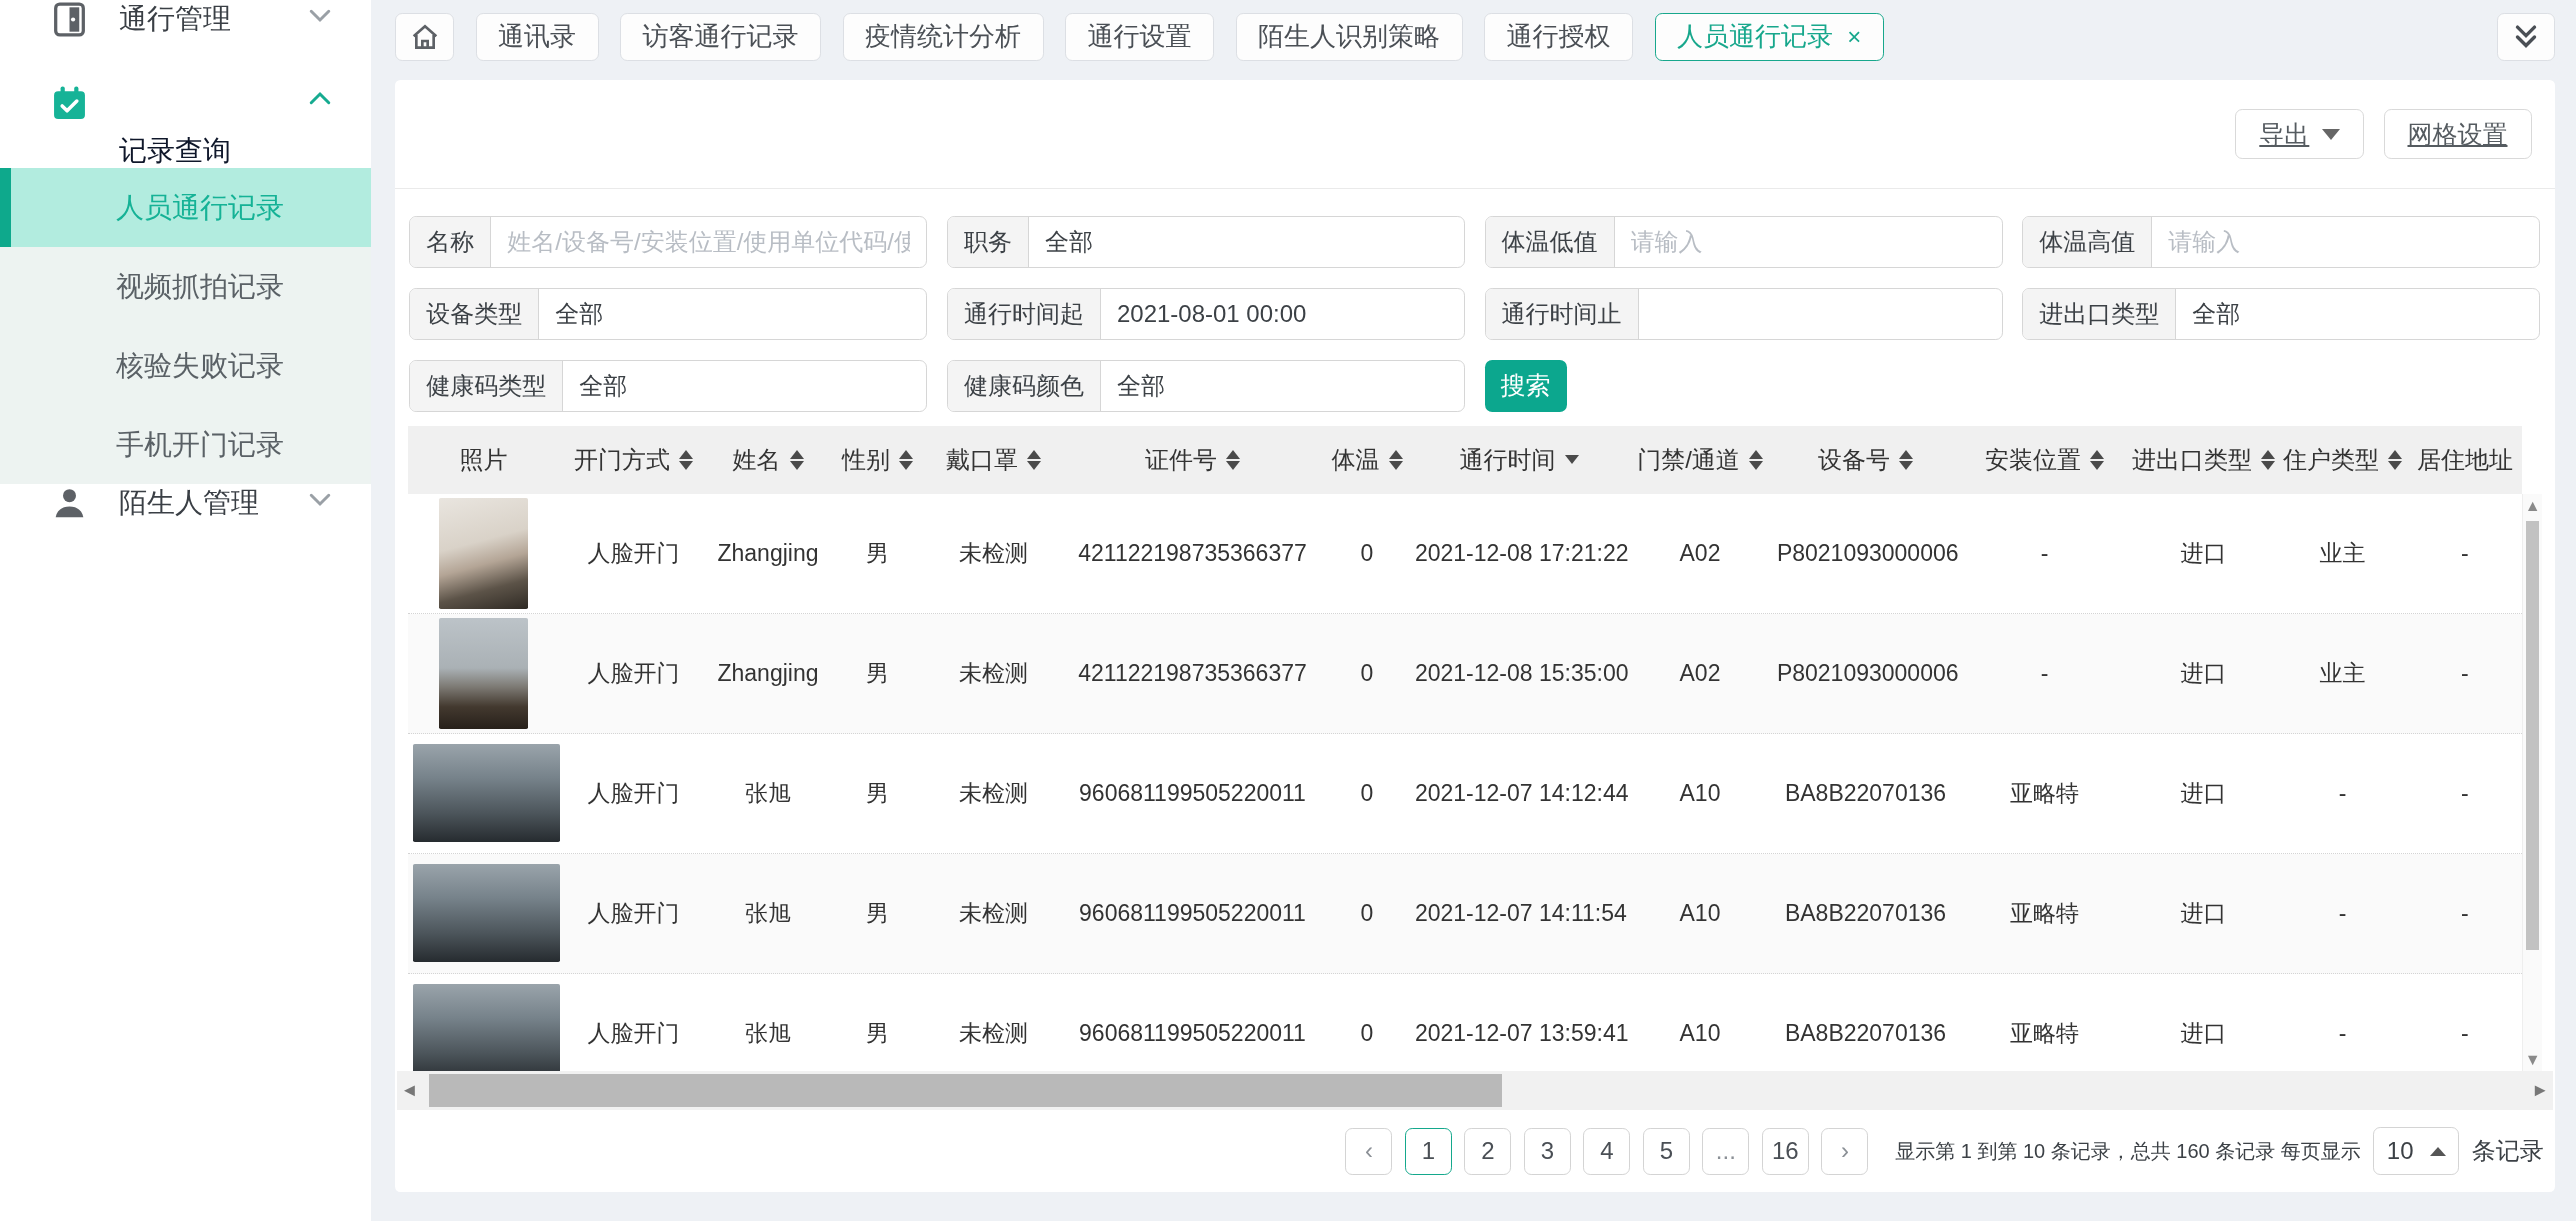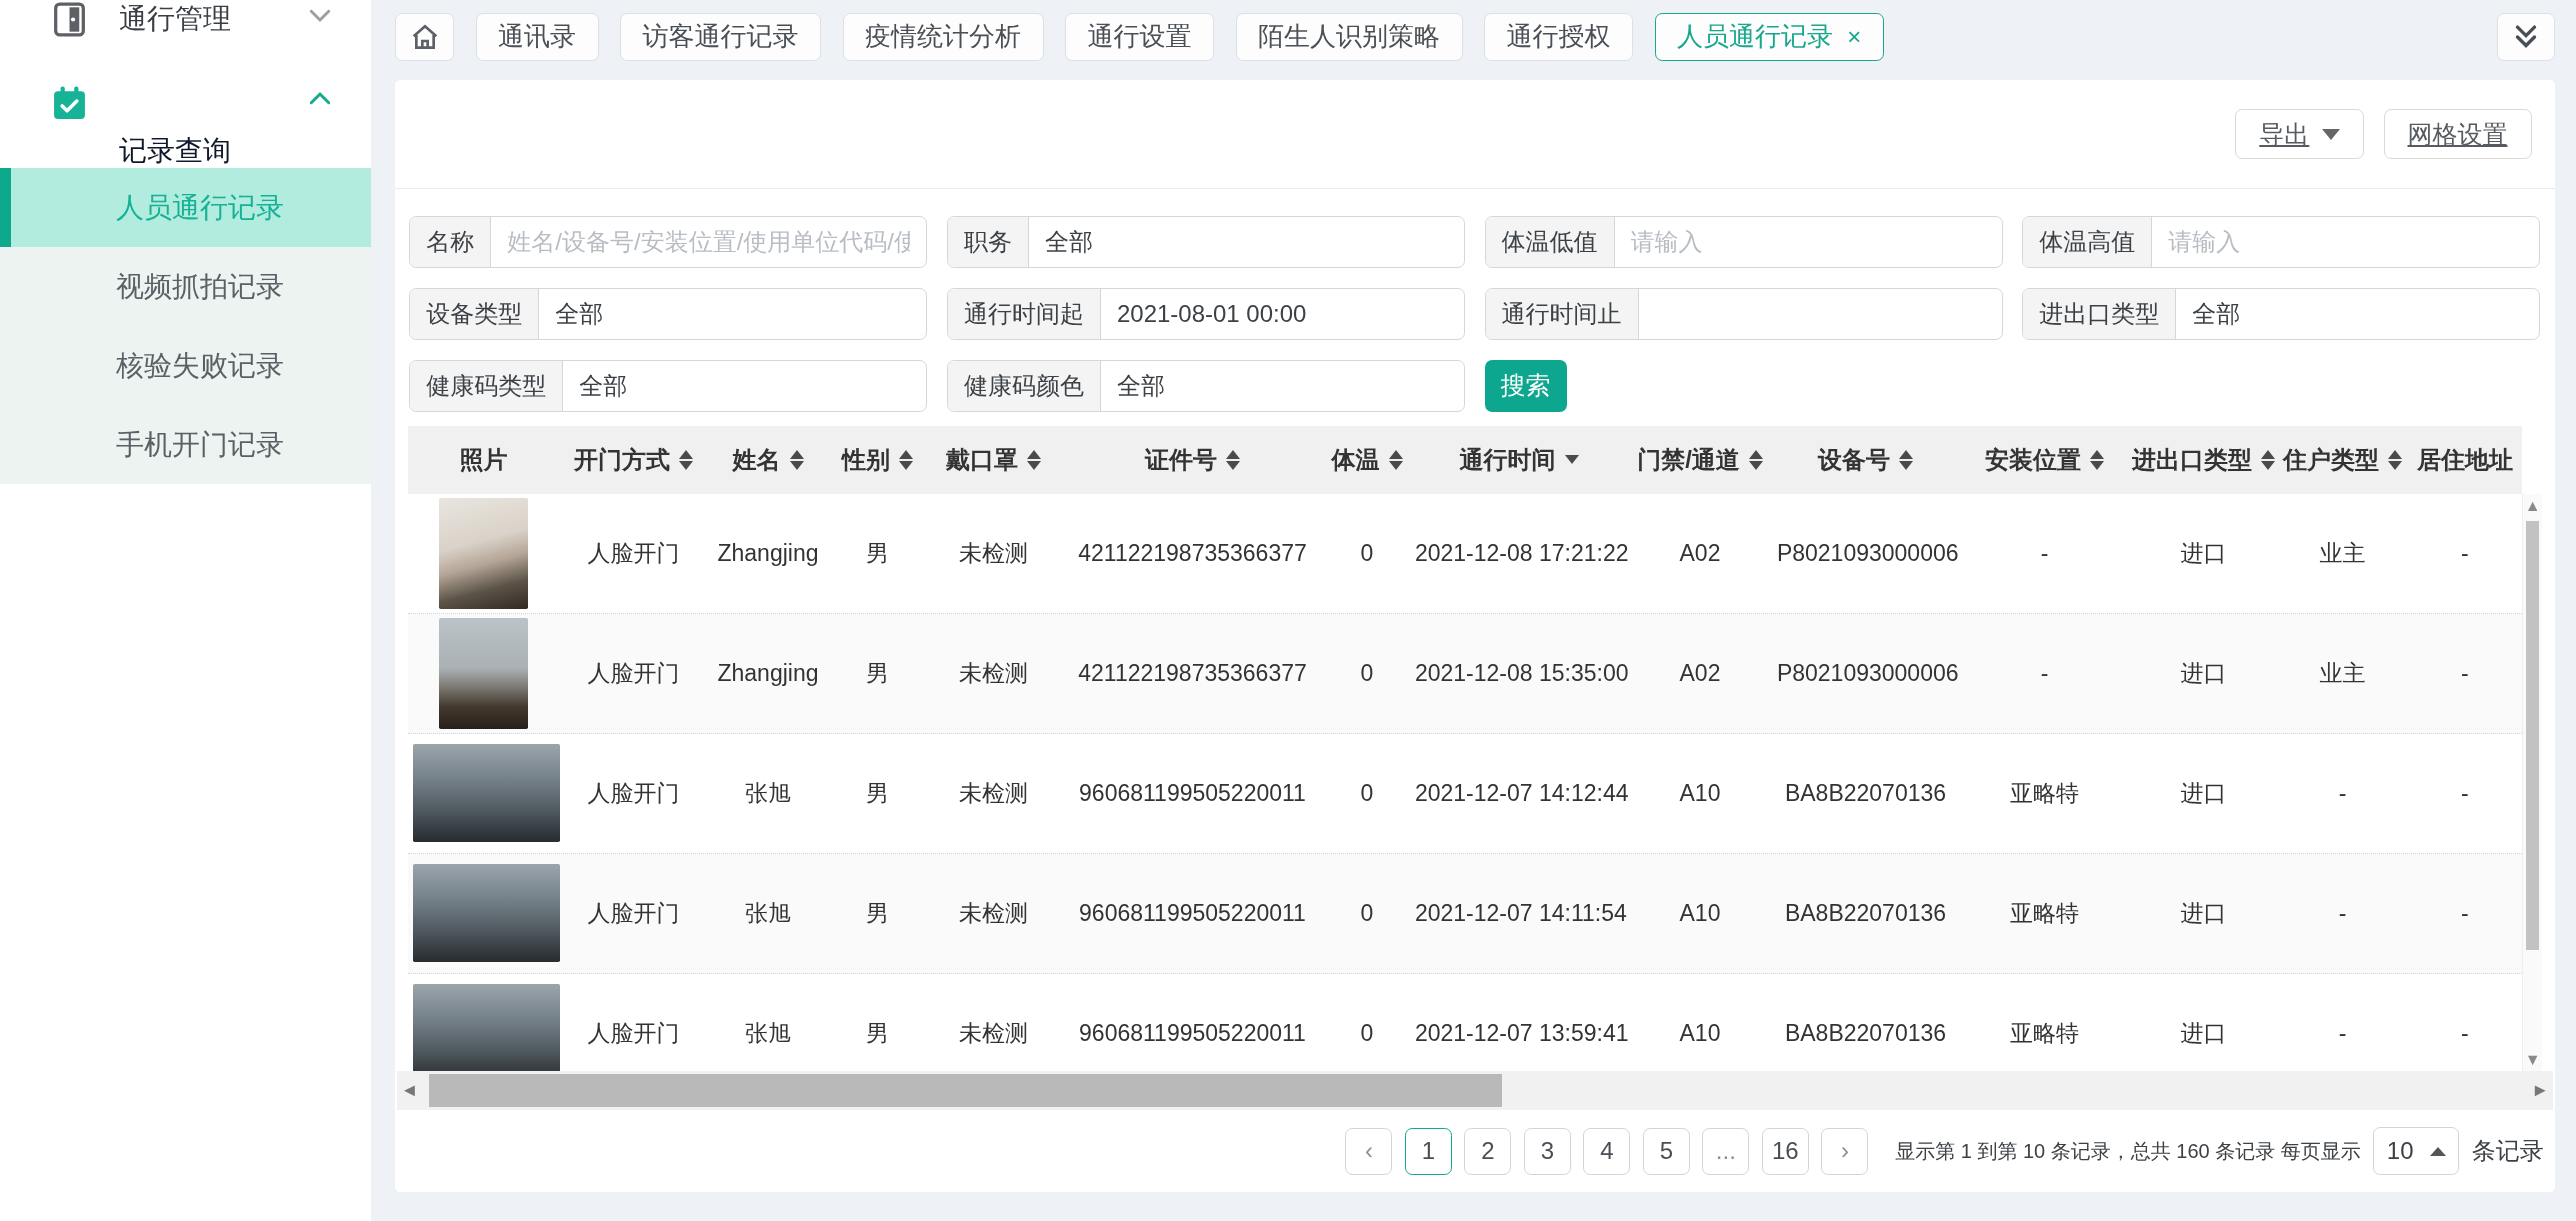--- a/index.html
+++ b/index.html
@@ -42,21 +42,21 @@
   .frow { display:grid; grid-template-columns:repeat(4,1fr); gap:19.7px; }
   .fgroup { display:flex; border:1.8px solid #d6d6d6; border-radius:7.2px; overflow:hidden; height:52px; background:#fff; }
   .fgroup .flabel { background:#f4f4f4; border-right:1.8px solid #d6d6d6; display:flex; align-items:center; padding:0 16px; font-size:24px; color:#3c4146; white-space:nowrap; }
   .fgroup input { border:none; outline:none; flex:1; min-width:0; font-size:24px; padding:0 16px; color:#3c4146; font-family:inherit; background:transparent; }
   .fgroup input::placeholder { color:#b8bdc4; }
   .search-btn { width:82px; height:52px; background:#0ca78e; color:#fff; font-size:25px; border:none; border-radius:7.2px; cursor:pointer; font-family:inherit; }
   
   .table-zone { margin:0 12.5px; position:relative; flex:1; min-height:0; display:flex; flex-direction:column; }
   .t-grid { display:grid; grid-template-columns:152px 148px 121px 98px 134px 264px 85px 219px 143px 188px 170px 148px 130px minmax(107px,1fr); align-items:center; }
   .t-header { background:#f0f0f0; height:68px; flex-shrink:0; margin-right:19.7px; }
-  .th { display:flex; justify-content:center; align-items:center; gap:9px; font-size:24px; color:#333;font-weight:bold; }
+  .th { display:flex; justify-content:center; align-items:center; gap:9px; font-size:24px; color:#333; }
   .sorter { display:flex; flex-direction:column; gap:1.8px; }
   .tri-up { width:0; height:0; border-left:7.2px solid transparent; border-right:7.2px solid transparent; border-bottom:9px solid #4a4a4a; }
   .tri-dn { width:0; height:0; border-left:7.2px solid transparent; border-right:7.2px solid transparent; border-top:9px solid #4a4a4a; }
   .t-body { overflow:hidden; flex:1; margin-right:19.7px; }
   .t-row { height:120px; border-bottom:1.8px dotted #d4d4d4; font-size:23px; color:#333; }
   .t-row:nth-child(even) { background:#fafafa; }
   .td { text-align:center; padding:0 5.4px; overflow:hidden; white-space:nowrap; }
   .photo { margin:0 auto; border-radius:1.8px; }
   .photo.portrait-hand { width:89px; height:111px;
     background:linear-gradient(165deg,#e9e5df 0%,#d9d2c8 40%,#b4a596 58%,#5c5348 78%,#2f2a24 100%); }
@@ -118,20 +118,34 @@
           <path d="M5 15l7-7 7 7" fill="none" stroke="#16ab90" stroke-width="2.4" stroke-linecap="round"></path>
         </svg>
     </span>
   </div>
   <nav class="submenu">
     <div class="submenu-item active">人员通行记录</div>
     <div class="submenu-item">视频抓拍记录</div>
     <div class="submenu-item">核验失败记录</div>
     <div class="submenu-item">手机开门记录</div>
   </nav>
+  <div class="side-group">
+    <span class="g-icon">
+      <svg viewBox="0 0 24 24" width="39" height="39">
+          <circle cx="12" cy="7.2" r="4" fill="#5d6166"></circle>
+          <path d="M3.5 20.5c.6-4.4 4.3-6.6 8.5-6.6s7.9 2.2 8.5 6.6z" fill="#5d6166"></path>
+        </svg>
+    </span>
+    <span class="g-label">陌生人管理</span>
+    <span class="chev">
+      <svg viewBox="0 0 24 24" width="30" height="30">
+          <path d="M5 9l7 7 7-7" fill="none" stroke="#9aa0a6" stroke-width="2.4" stroke-linecap="round"></path>
+        </svg>
+    </span>
+  </div>
 </aside>
 
 <div class="main">
 
   <div class="tabbar">
     <div class="home-btn">
       <span>
         <svg viewBox="0 0 24 24" width="32" height="32">
             <path d="M3.5 11.5L12 4l8.5 7.5" fill="none" stroke="#5d6166" stroke-width="2"></path>
             <path d="M5.5 10.5V20h13v-9.5" fill="none" stroke="#5d6166" stroke-width="2"></path>

